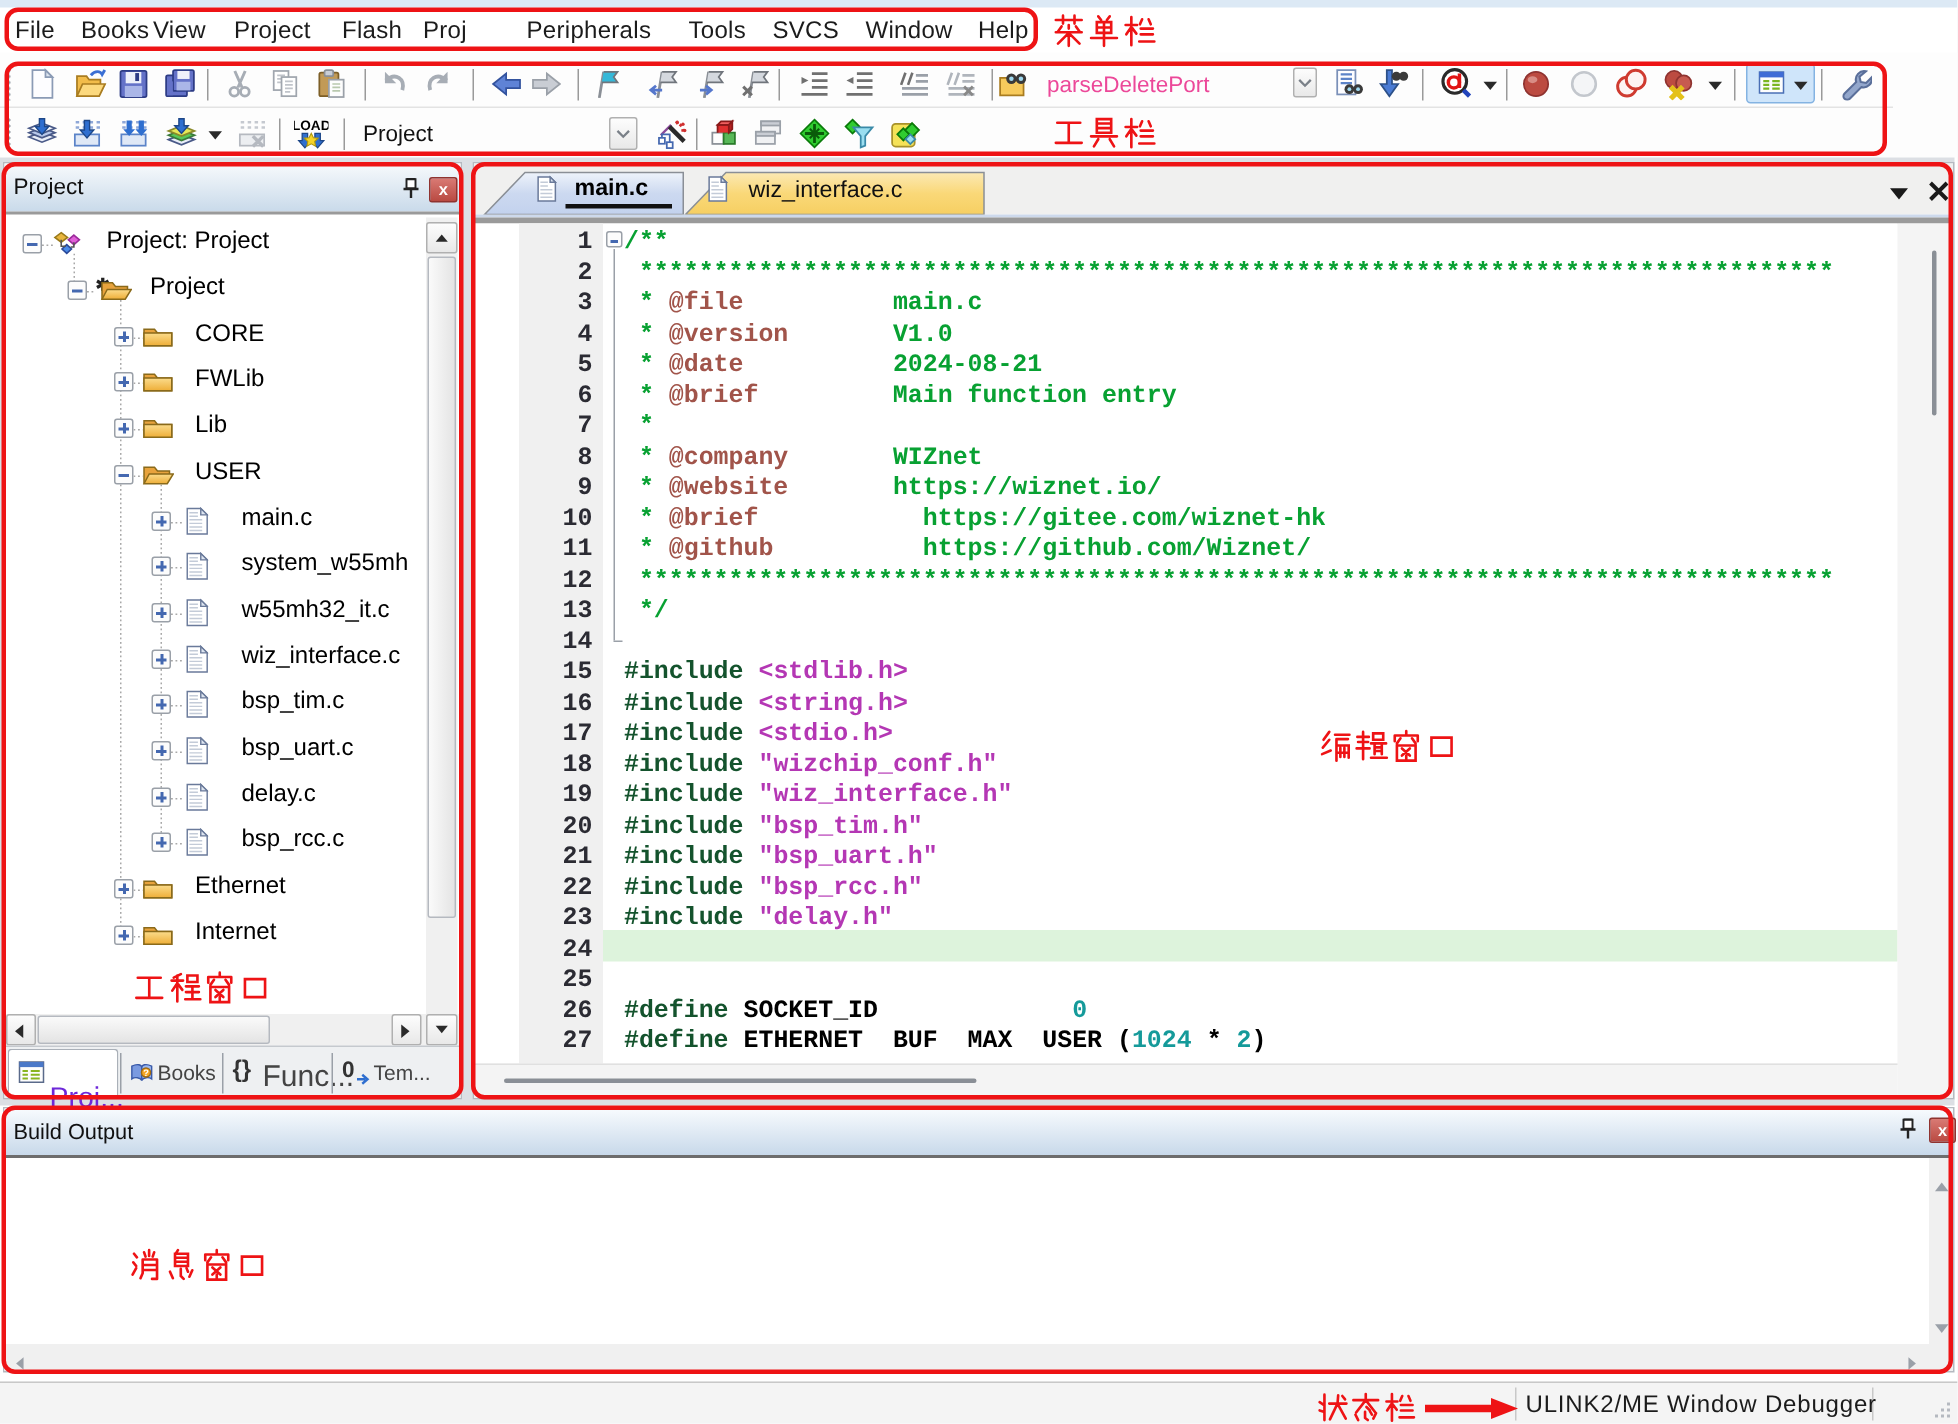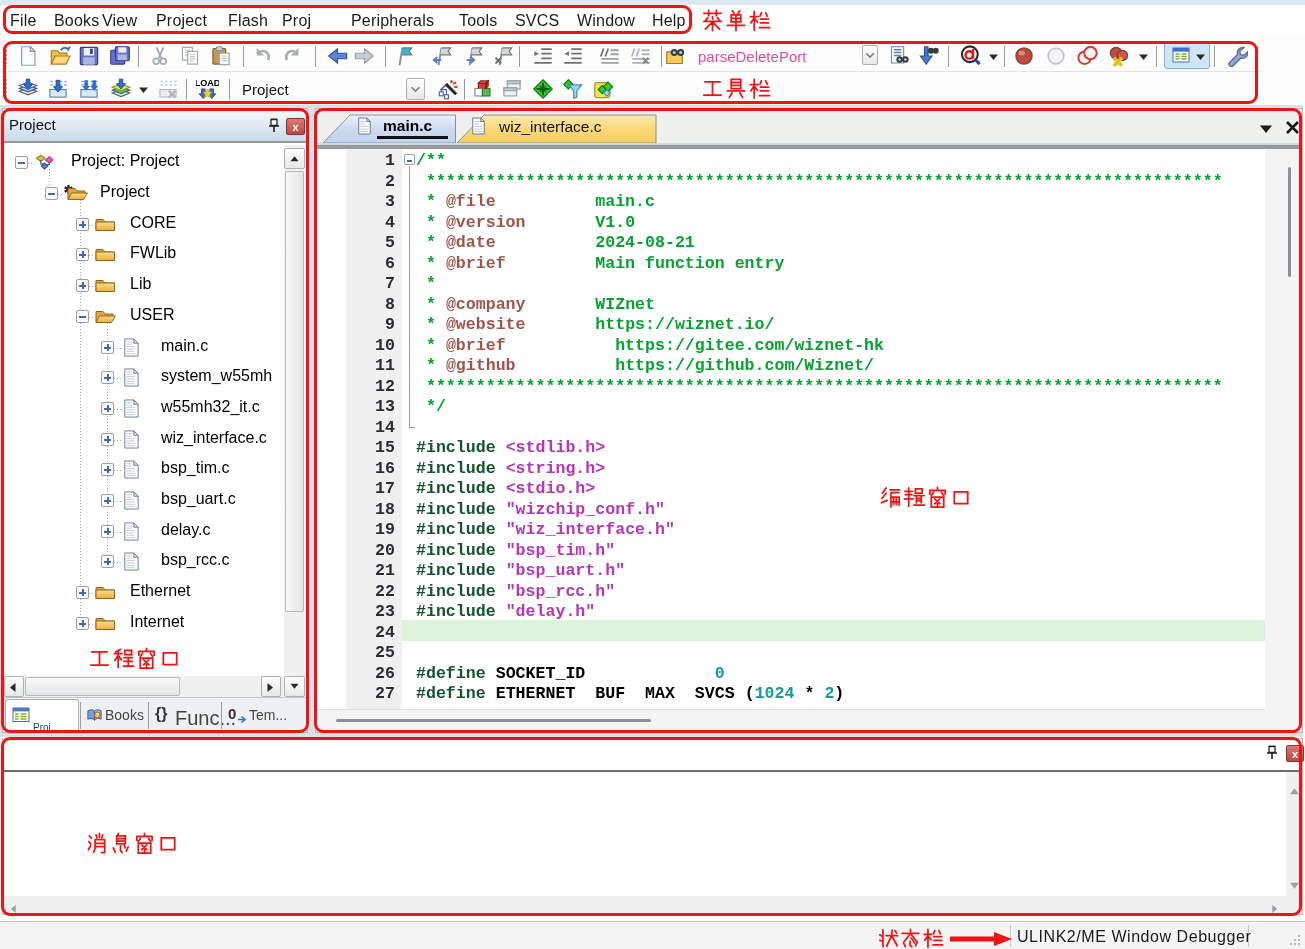--- a/index.html
+++ b/index.html
@@ -373,21 +373,21 @@
         <path d="M1.5 1L7 5.5 1.5 10z" fill="#2a2a2a"></path>
       </svg><div class="btn3" style="left:281px;top:567px;width:21px;height:21px"></div><svg class="abs" style="left:286px;top:573px" width="11" height="9" viewBox="0 0 11 10">
         <path d="M5.5 7.5L1 2h9z" fill="#2a2a2a"></path>
       </svg><div class="abs" style="left:0;top:588px;width:304px;height:35px;background:#eef0f2;border-top:1px solid #c5c9ce">
         <div class="abs" style="left:2px;top:1px;width:74px;height:33px;background:#fff;border:1px solid #aab0b8;border-bottom:none;border-radius:3px 3px 0 0"></div>
         <svg class="abs" style="left:9px;top:9px" width="18" height="16" viewBox="0 0 18 16">
           <rect x="1" y="1" width="16" height="13.5" fill="#fdfdfd" stroke="#5a6a8a"></rect>
           <rect x="1" y="1" width="16" height="3.4" fill="#4a78c8"></rect>
           <path d="M3 7h3.6M3 9.5h3.6M3 12h3.6M8.5 7h6M8.5 9.5h6M8.5 12h6" stroke="#8ab520" stroke-width="1.4"></path>
         </svg>
-        <span class="abs" style="left:30px;top:24px;font-size:10px;color:#0c4a6e">Proj...</span>
+        <span class="abs" style="left:30px;top:24px;font-size:19px;color:#6d28d9">Proj...</span>
         <div class="abs" style="left:77px;top:4px;width:1px;height:27px;background:#9aa0a8"></div>
         <svg class="abs" style="left:83px;top:10px" width="17" height="15" viewBox="0 0 18 15">
           <path d="M2 2.5C6 .5 9 1.5 9 3.5v9c-1-2-5-2.5-7-1z" fill="#7a9ae0" stroke="#3a5aa8"></path>
           <path d="M16 2.5c-4-2-7-1-7 1v9c1-2 5-2.5 7-1z" fill="#9ab8f0" stroke="#3a5aa8"></path>
           <circle cx="12" cy="7" r="3.2" fill="#f5a623" stroke="#a06a10"></circle>
           <text x="12" y="9.5" font-size="6.5" font-weight="bold" fill="#fff" text-anchor="middle">?</text>
         </svg>
         <span class="abs" style="left:102px;top:9px;font-size:14px;color:#444">Books</span>
         <div class="abs" style="left:145px;top:4px;width:1px;height:27px;background:#9aa0a8"></div>
         <span class="abs" style="left:152px;top:7px;font-size:16px;font-weight:bold;color:#333">{}</span>
@@ -491,27 +491,30 @@
 <span class="k">#include</span> <span class="p">&lt;stdio.h&gt;</span>
 <span class="k">#include</span> <span class="p">"wizchip_conf.h"</span>
 <span class="k">#include</span> <span class="p">"wiz_interface.h"</span>
 <span class="k">#include</span> <span class="p">"bsp_tim.h"</span>
 <span class="k">#include</span> <span class="p">"bsp_uart.h"</span>
 <span class="k">#include</span> <span class="p">"bsp_rcc.h"</span>
 <span class="k">#include</span> <span class="p">"delay.h"</span>
 
 
 <span class="k">#define</span> <span class="b">SOCKET_ID</span>             <span class="t">0</span>
-<span class="k">#define</span> <span class="b">ETHERNET  BUF  MAX  SVCS</span> <span class="b">(</span><span class="t">1024</span> <span class="b">*</span> <span class="t">2</span><span class="b">)</span></pre>
+<span class="k">#define</span> <span class="b">ETHERNET  BUF  MAX  USER</span> <span class="b">(</span><span class="t">1024</span> <span class="b">*</span> <span class="t">2</span><span class="b">)</span></pre>
       <div class="abs" style="left:949px;top:40px;width:37px;height:583px;background:#f4f4f4"></div>
       <div class="abs" style="left:972px;top:58px;width:3px;height:110px;background:#8a8f96;border-radius:2px"></div>
       <div class="abs" style="left:0;top:600px;width:949px;height:23px;background:#f4f4f4;border-top:1px solid #e0e0e0"></div>
       <div class="abs" style="left:20px;top:610px;width:315px;height:3px;background:#8a8f96;border-radius:2px"></div>
     </div>
     <div class="abs" style="left:2px;top:738px;width:1301px;height:177px;background:#fff;border:1px solid #b5b9c0">
+      <div class="abs" style="left:0;top:0;width:1299px;height:31px;background:linear-gradient(#f8fbfe,#c8d9ea)">
+        <span class="abs" style="left:6px;top:8px;font-size:14.5px;color:#111">Build Output</span>
+      </div>
       <div class="abs" style="left:0;top:31px;width:1299px;height:2px;background:#6d6d6d"></div>
       <svg class="abs" style="left:1262px;top:6px" width="14" height="16" viewBox="0 0 14 16">
         <path d="M4 1.5h6M7 1.5v6M2 8h10M7 8v6" stroke="#222" stroke-width="1.6" fill="none"></path>
         <path d="M4 1.5h6v6H4z" fill="#fff" stroke="#222" stroke-width="1.3"></path>
       </svg>
       <div class="abs" style="left:1283px;top:6px;width:18px;height:17px;background:linear-gradient(#d97a74,#b94a42);border:1px solid #8f3330;border-radius:2px;color:#fff;font-size:11px;font-weight:bold;text-align:center;line-height:16px">x</div>
       <div class="abs" style="left:1283px;top:33px;width:16px;height:124px;background:#f0f0f0"></div>
       <svg class="abs" style="left:1286px;top:48px" width="11" height="9" viewBox="0 0 11 10">
         <path d="M5.5 1.5L10.5 8H.5z" fill="#9aa0a8"></path>
       </svg>

